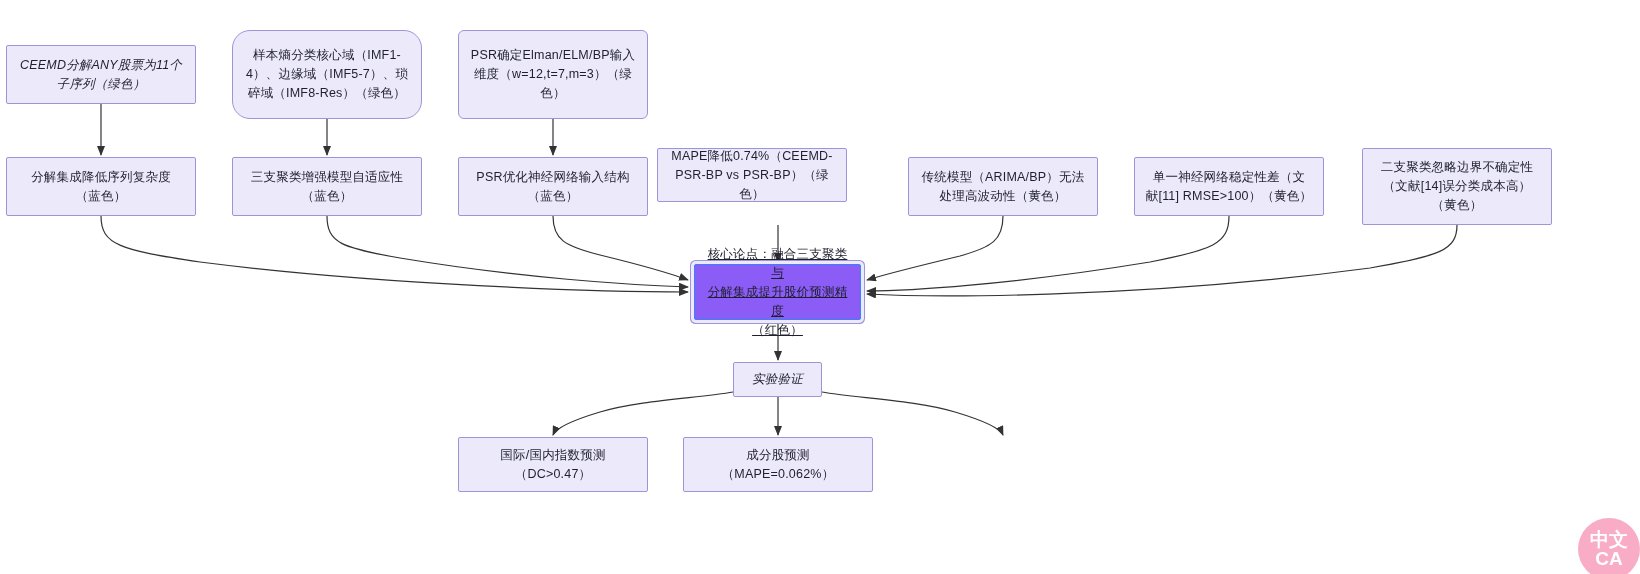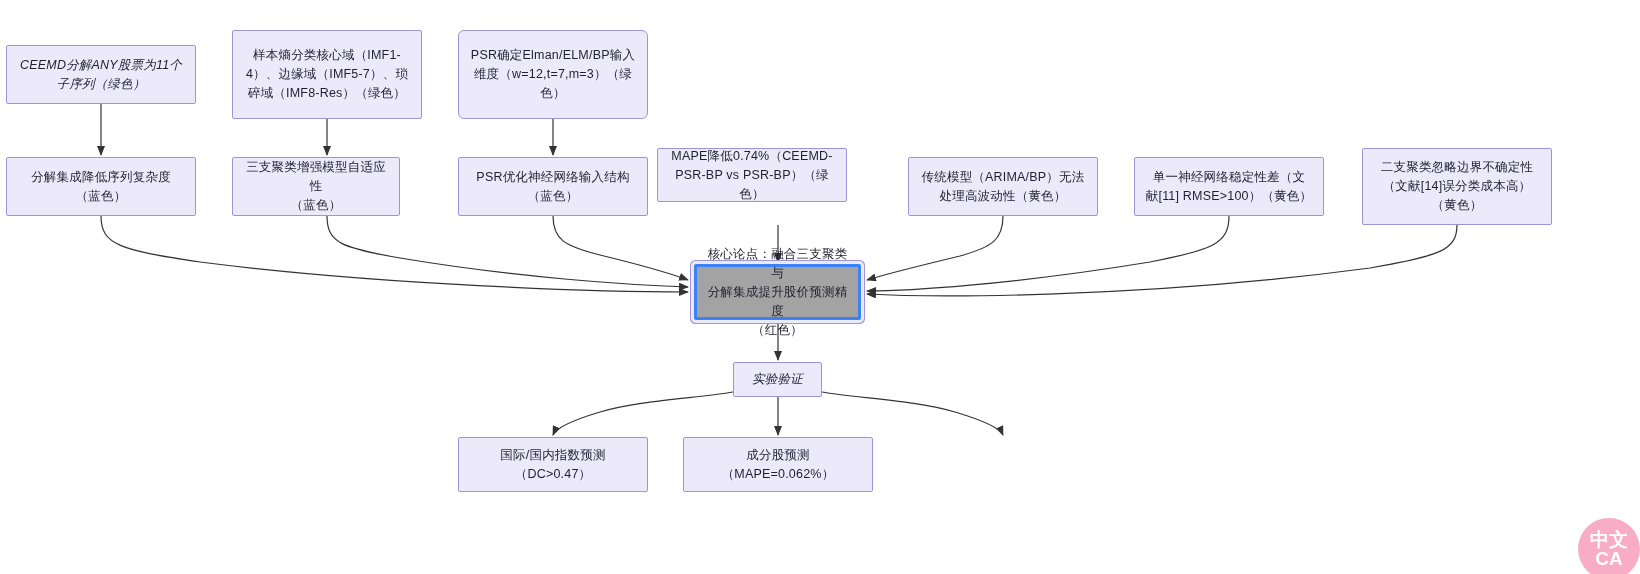--- a/index.html
+++ b/index.html
@@ -37,23 +37,24 @@
     font-size: 12.5px;
     line-height: 19px;
     padding: 4px 8px;
     letter-spacing: 0.2px;
   }
   .node .txt {
     display: block;
     white-space: pre-line;
   }
   .node.core {
-    background: #a3a3a3;
-    border: 3px solid #3b82f6;
+    background: #8b5cf6;
+    border: 1px solid #3b82f6;
     box-shadow: 0 0 0 3px #ECEAFA, 0 0 0 4px #9D95D8;
+    text-decoration: underline;
   }
   .watermark {
     position: absolute;
     width: 62px; height: 62px;
     border-radius: 50%;
     background: #F9A8C4;
     display: flex;
     align-items: center;
     justify-content: center;
     color: #ffffff;
@@ -98,38 +99,38 @@
       <path d="M778,397 L778,435"></path>
       <path d="M822,392 C855,398 915,400 955,412 C985,421 1000,428 1003,435"></path>
     </g>
   </svg>
 
   <div class="node" style="left:6px; top:45px; width:190px; height:59px;font-style:italic;">
     <span class="txt">CEEMD分解ANY股票为11个
 子序列（绿色）</span>
   </div>
 
-  <div class="node" style="left:232px; top:30px; width:190px; height:89px;">
+  <div class="node" style="left:232px; top:30px; width:190px; height:89px;border-radius:18px;">
     <span class="txt">样本熵分类核心域（IMF1-
 4）、边缘域（IMF5-7）、琐
 碎域（IMF8-Res）（绿色）</span>
   </div>
 
   <div class="node" style="left:458px; top:30px; width:190px; height:89px;border-radius:6px;">
     <span class="txt">PSR确定Elman/ELM/BP输入
 维度（w=12,t=7,m=3）（绿
 色）</span>
   </div>
 
   <div class="node" style="left:6px; top:157px; width:190px; height:59px;">
     <span class="txt">分解集成降低序列复杂度
 （蓝色）</span>
   </div>
 
-  <div class="node" style="left:232px; top:157px; width:168px; height:59px;">
+  <div class="node" style="left:232px; top:157px; width:190px; height:59px;">
     <span class="txt">三支聚类增强模型自适应性
 （蓝色）</span>
   </div>
 
   <div class="node" style="left:458px; top:157px; width:190px; height:59px;">
     <span class="txt">PSR优化神经网络输入结构
 （蓝色）</span>
   </div>
 
   <div class="node" style="left:657px; top:148px; width:190px; height:54px;">

